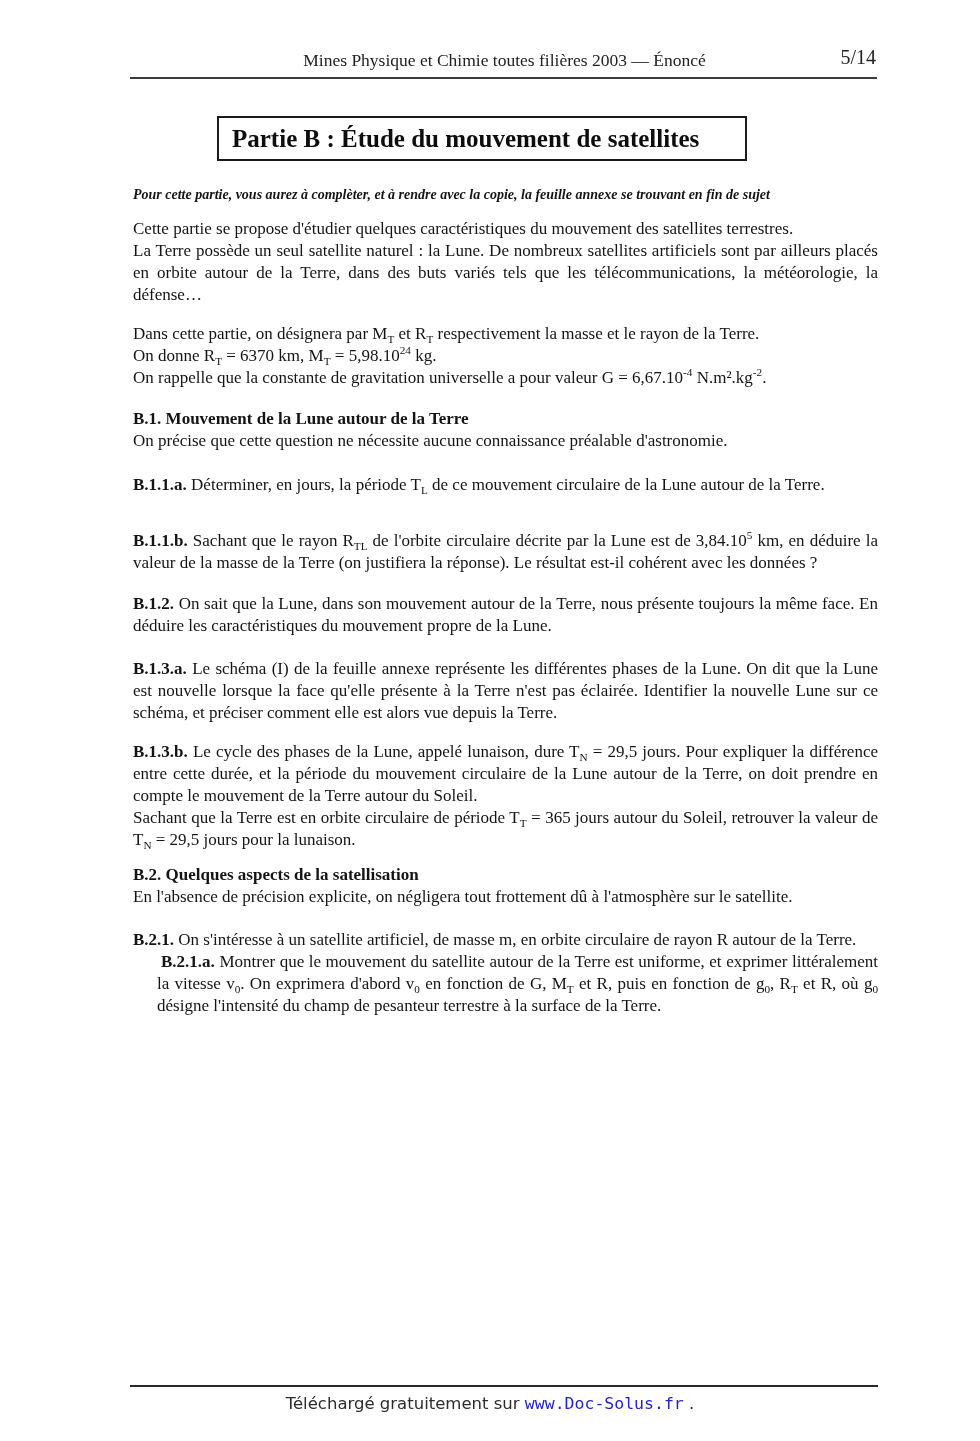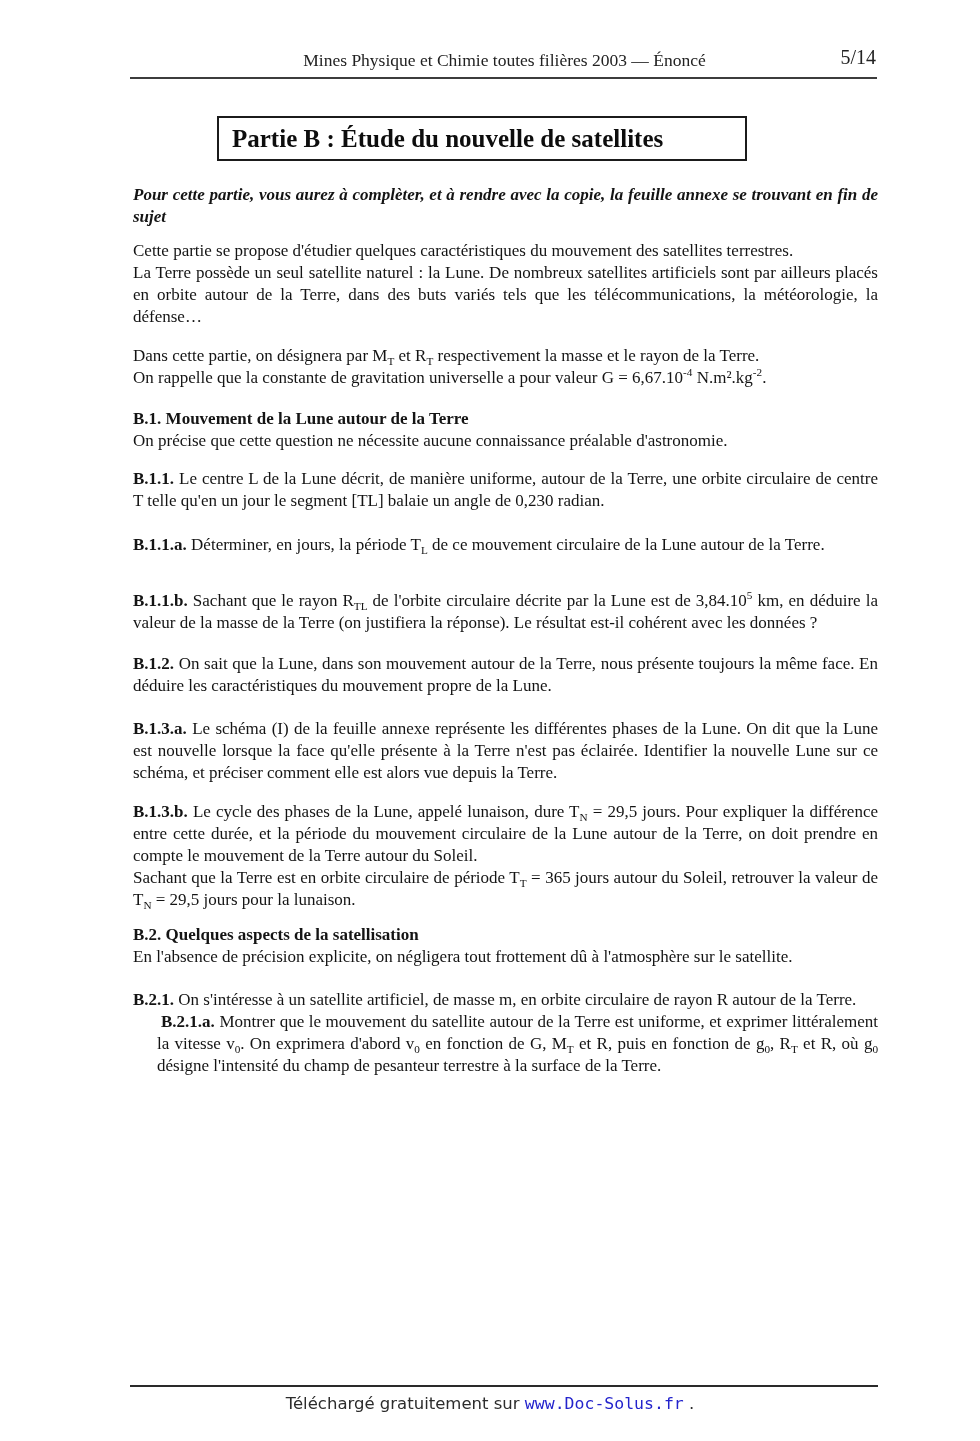--- a/index.html
+++ b/index.html
@@ -54,21 +54,21 @@
     top: 184px; left: 133px;
     width: 745px;
     font-size: 17px;
     line-height: 22px;
     text-align: justify;
   }
   .block { margin: 0; }
   .intro {
     font-weight: bold;
     font-style: italic;
-    font-size: 17px;
+    font-size: 14px;
   }
   .m12 { margin-top: 12px; }
   .m17 { margin-top: 17px; }
   .m19 { margin-top: 19px; }
   .m16 { margin-top: 16px; }
   .m22 { margin-top: 22px; }
   .m18 { margin-top: 34px; }
   .m21 { margin-top: 21px; }
   .m13 { margin-top: 13px; }
   .heading { font-weight: bold; }
@@ -100,43 +100,43 @@
 </head>
 <body>
 
 <div class="page">
 
   <div class="header-title">Mines Physique et Chimie toutes filières 2003 — Énoncé</div>
   <div class="header-page">5/14</div>
   <div class="header-rule"></div>
 
   <div class="title-box">
-    <span>Partie B : Étude du nouvelle de satellites</span>
+    <span>Partie B : Étude du mouvement de satellites</span>
   </div>
 
   <div class="main">
 
     <div class="block intro">Pour cette partie, vous aurez à complèter, et à rendre avec la copie, la feuille annexe se trouvant en fin de sujet</div>
 
     <div class="block m12">
       <div>Cette partie se propose d'étudier quelques caractéristiques du mouvement des satellites terrestres.</div>
       <div>La Terre possède un seul satellite naturel : la Lune. De nombreux satellites artificiels sont par ailleurs placés en orbite autour de la Terre, dans des buts variés  tels que les télécommunications, la météorologie, la défense…</div>
     </div>
 
     <div class="block m17">
       <div class="oneline">Dans cette partie, on désignera par M<sub>T</sub> et R<sub>T</sub> respectivement la masse et le rayon de la Terre.</div>
+      <div class="oneline">On donne R<sub>T</sub> = 6370 km, M<sub>T</sub> = 5,98.10<sup>24</sup> kg.</div>
       <div class="oneline">On rappelle que la constante de gravitation universelle a pour valeur G = 6,67.10<sup>-4</sup> N.m².kg<sup>-2</sup>.</div>
     </div>
 
     <div class="block m19">
       <div class="heading">B.1. Mouvement de la Lune autour de la Terre</div>
       <div class="oneline">On précise que cette question ne nécessite aucune connaissance préalable d'astronomie.</div>
     </div>
 
-    <div class="block m16"><b>B.1.1.</b> Le centre L de la Lune décrit, de manière uniforme, autour de la Terre, une orbite circulaire de centre T telle qu'en un jour le segment [TL] balaie un angle de 0,230 radian.</div>
 
     <div class="block m22"><b>B.1.1.a.</b> Déterminer, en jours, la période T<sub>L</sub> de ce mouvement circulaire de la Lune autour de la Terre.</div>
 
     <div class="block m18"><b>B.1.1.b.</b> Sachant que le rayon R<sub>TL</sub> de l'orbite circulaire décrite par la Lune est de 3,84.10<sup>5</sup> km, en déduire la valeur de la masse de la Terre (on justifiera la réponse). Le résultat est-il cohérent avec les données ?</div>
 
     <div class="block m19"><b>B.1.2.</b> On sait que la Lune, dans son mouvement autour de la Terre, nous présente toujours la même face. En déduire les caractéristiques du mouvement propre de la Lune.</div>
 
     <div class="block m21"><b>B.1.3.a.</b> Le schéma (I) de la feuille annexe représente les différentes phases de la Lune. On dit que la Lune est nouvelle lorsque la face qu'elle présente à la Terre n'est pas éclairée. Identifier la nouvelle Lune sur ce schéma, et préciser comment elle est alors vue depuis la Terre.</div>
 
     <div class="block m17">

